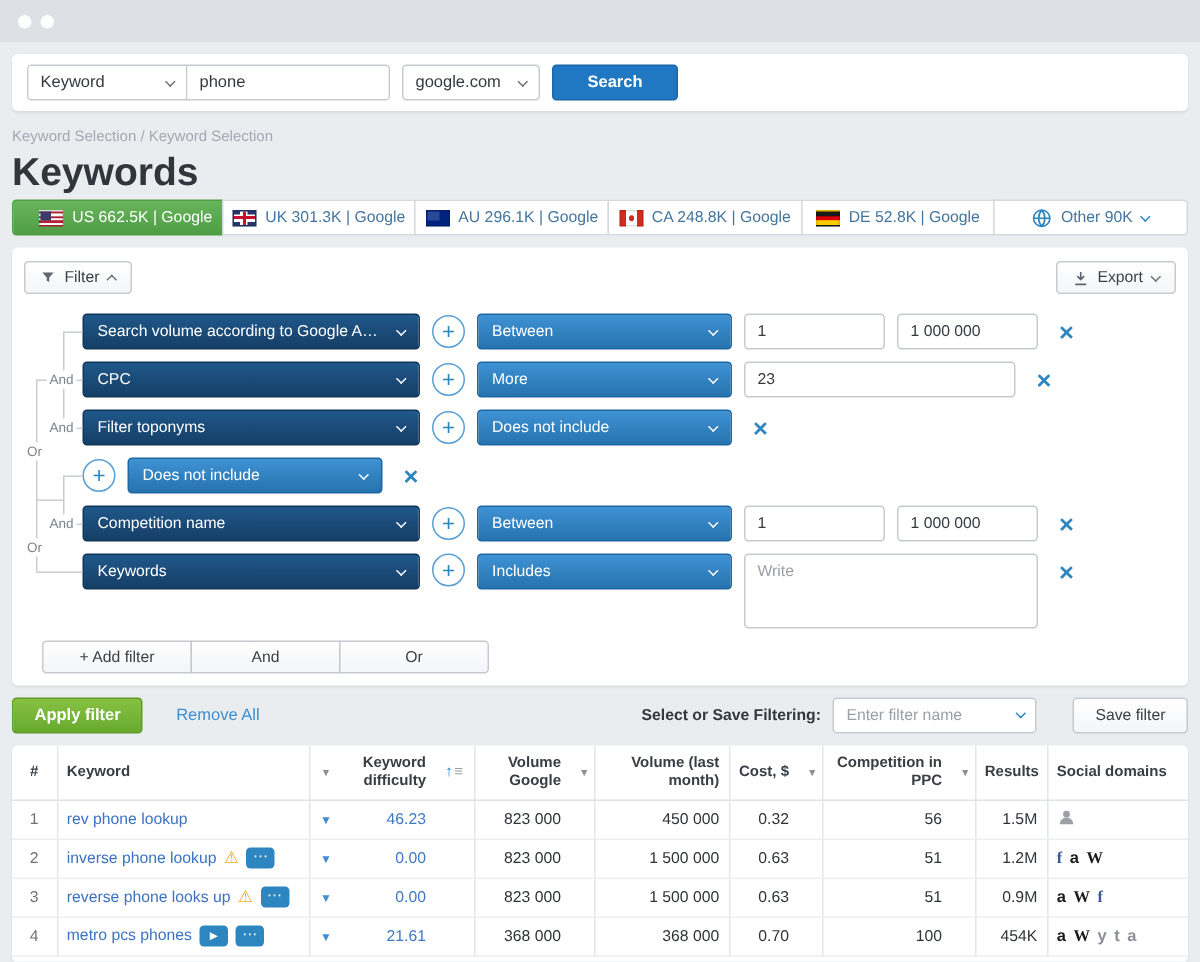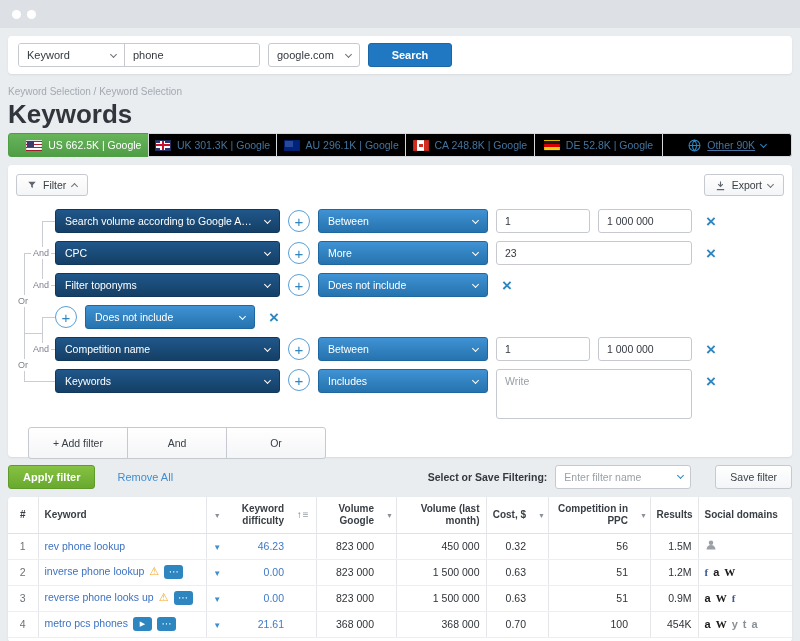--- a/index.html
+++ b/index.html
@@ -25,24 +25,24 @@
     border-bottom:1.5px solid currentColor;transform:rotate(45deg);margin-top:-2px;}
   .chv.up{transform:rotate(-135deg);margin-top:3px;}
   .chv.blue{color:#2e86c1;}
   .chv.gray{color:#6b7177;}
 
   .breadcrumb{margin-top:12px;font-size:10px;color:#a3a9b1;}
   .page-title{margin:2px 0 0;font-size:26px;line-height:30px;font-weight:600;color:#30363c;}
 
   
   .tabs{margin-top:4px;display:flex;height:24px;}
-  .tab{flex:1;display:flex;align-items:center;justify-content:center;gap:6px;background:#000000;
+  .tab{flex:1;display:flex;align-items:center;justify-content:center;gap:6px;background:#ffffff;
     border:1px solid #d4d8dd;margin-left:-1px;font-size:10.5px;color:#44749e;cursor:pointer;white-space:nowrap;}
   .tab:first-child{margin-left:0;border-radius:3px 0 0 3px;padding-left:11px;}
-  .tab:last-child{border-radius:0 3px 3px 0;text-decoration:underline;}
+  .tab:last-child{border-radius:0 3px 3px 0;}
   .tab.active{background:linear-gradient(#67b45b,#4f9d45);border-color:#4f9d45;color:#fff;}
   .flag{width:16px;height:11px;display:inline-block;border:1px solid rgba(0,0,0,.12);flex:none;}
   .flag-us{background:linear-gradient(#3c3b6e,#3c3b6e) 0 0/7px 6px no-repeat,
     repeating-linear-gradient(180deg,#b22234 0 1.5px,#fff 1.5px 3px);}
   .flag-uk{background:linear-gradient(#c8102e,#c8102e) center/100% 2px no-repeat,
     linear-gradient(#c8102e,#c8102e) center/2px 100% no-repeat,
     linear-gradient(#fff,#fff) center/100% 5px no-repeat,
     linear-gradient(#fff,#fff) center/5px 100% no-repeat,#29356c;}
   .flag-au{background:linear-gradient(#2a4899,#2a4899) 0 0/8px 6px no-repeat,#00247d;}
   .flag-ca{background:radial-gradient(circle 2px at 50% 50%,#d52b1e 98%,transparent),
@@ -63,32 +63,32 @@
   .dd{height:24px;border-radius:3px;display:flex;align-items:center;justify-content:space-between;
     padding:0 9px;color:#fff;cursor:pointer;flex:none;}
   .dd-label{white-space:nowrap;overflow:hidden;text-overflow:ellipsis;font-size:10.5px;}
   .dd.dark{width:225px;background:linear-gradient(#20578a,#153f66);border:1px solid #11385c;}
   .dd.dark .dd-label{max-width:188px;}
   .dd.cond{width:170px;background:linear-gradient(#3f92d4,#2673ae);border:1px solid #1f67a0;}
   .plus-btn{width:22px;height:22px;border-radius:50%;border:1px solid #5a9fd4;background:#fff;
     color:#2e86c1;font-size:15px;line-height:1;cursor:pointer;flex:none;padding:0;font-family:inherit;}
   .f-input{width:94px;height:24px;border:1px solid #c6cad0;border-radius:3px;padding:0 8px;
     font-size:10.5px;color:#33393f;outline:none;font-family:inherit;flex:none;}
-  .f-input.wide{width:196px;}
+  .f-input.wide{width:181px;}
   .f-textarea{width:196px;height:50px;border:1px solid #c6cad0;border-radius:3px;padding:5px 8px;
     font-size:10.5px;color:#33393f;resize:none;outline:none;font-family:inherit;flex:none;}
   ::placeholder{color:#9aa0a6;}
   .close-x{border:0;background:none;color:#2e86c1;font-size:17px;font-weight:bold;line-height:1;
     cursor:pointer;padding:0;margin-left:6px;font-family:inherit;}
   .f-row.tall .close-x{margin-top:4px;}
   .cl{position:absolute;background:#c9cdd3;}
   .cl.v{width:1px;} .cl.h{height:1px;}
   .conn-chip{position:absolute;font-size:9px;color:#7d838a;background:#fff;padding:0 2px;line-height:12px;}
   .fbtn-row{margin:8px 0 0 12px;display:flex;}
-  .fgrp-btn{width:100px;height:32px;background:linear-gradient(#fff,#f4f5f7);border:1px solid #c6cad0;
+  .fgrp-btn{width:100px;height:22px;background:linear-gradient(#fff,#f4f5f7);border:1px solid #c6cad0;
     margin-left:-1px;font-size:10.5px;color:#3a4046;cursor:pointer;font-family:inherit;}
   .fgrp-btn:first-child{margin-left:0;border-radius:3px 0 0 3px;}
   .fgrp-btn:last-child{border-radius:0 3px 3px 0;}
 
   
   .apply-row{margin-top:8px;height:24px;display:flex;align-items:center;}
   .apply-btn{height:24px;padding:0 14px;background:linear-gradient(#86c243,#68a92e);
     border:1px solid #5f9b29;border-radius:3px;color:#fff;font-size:11px;font-weight:bold;
     cursor:pointer;font-family:inherit;}
   .remove-all{margin-left:22px;color:#3e8ed0;cursor:pointer;font-size:11px;}

